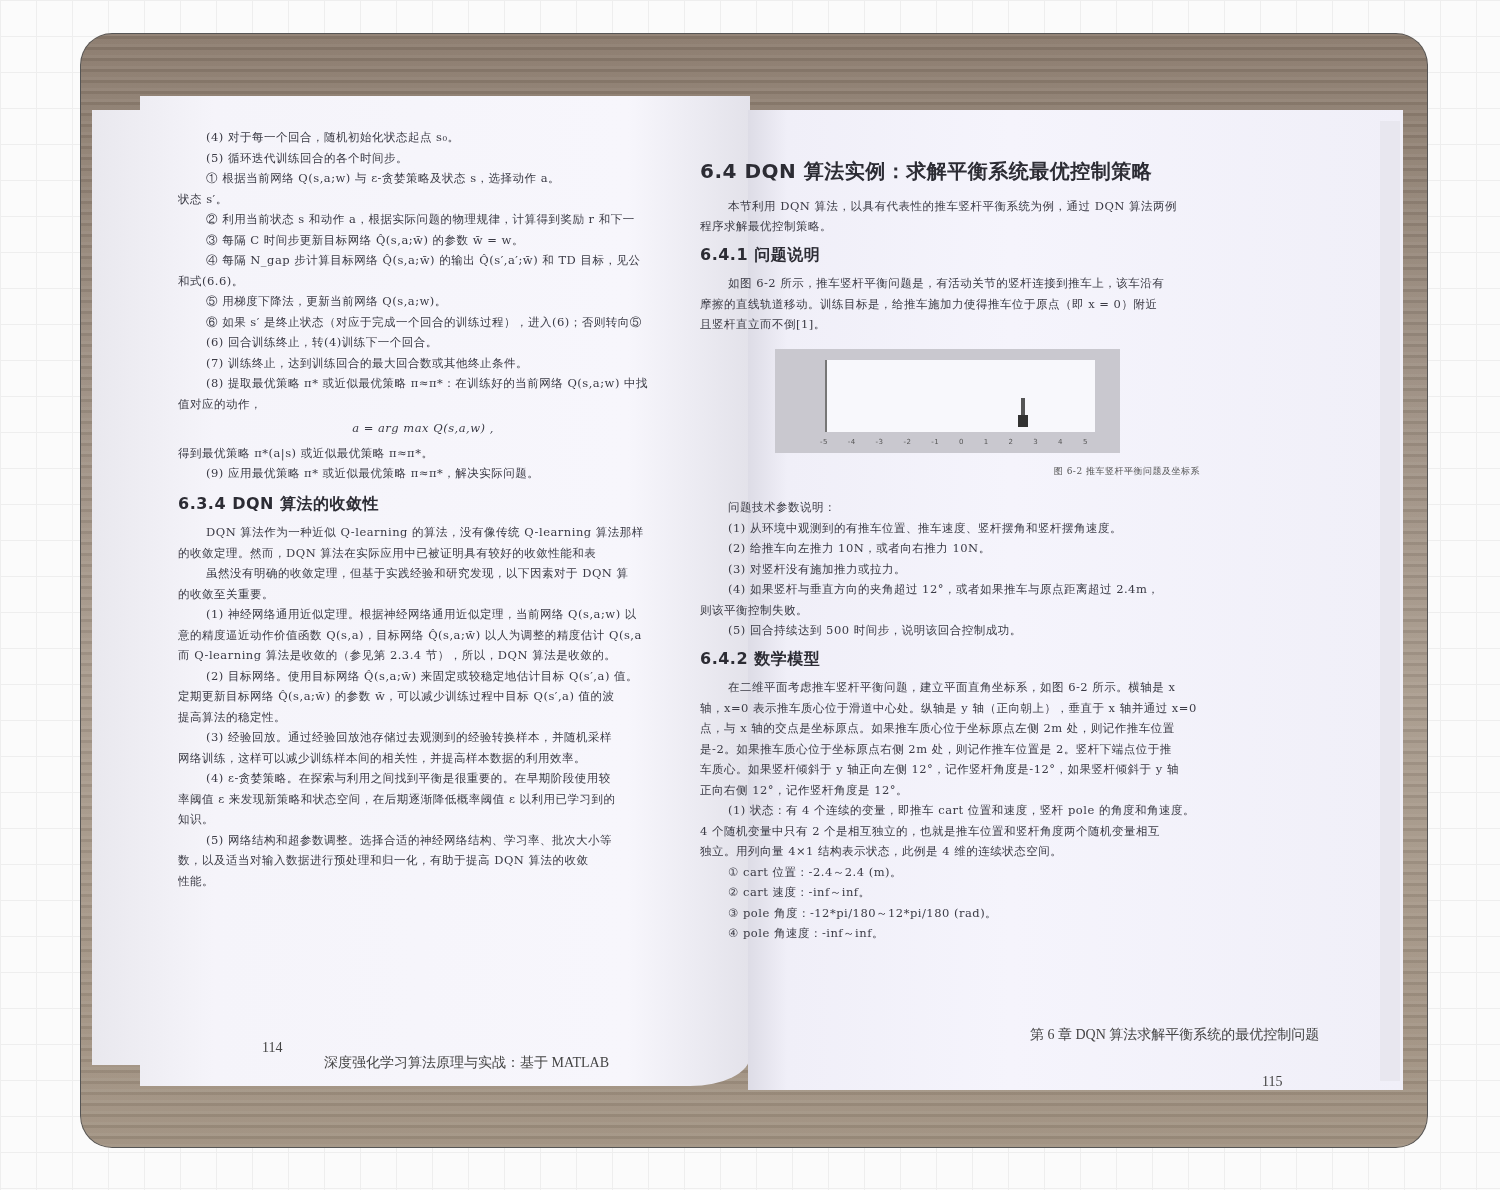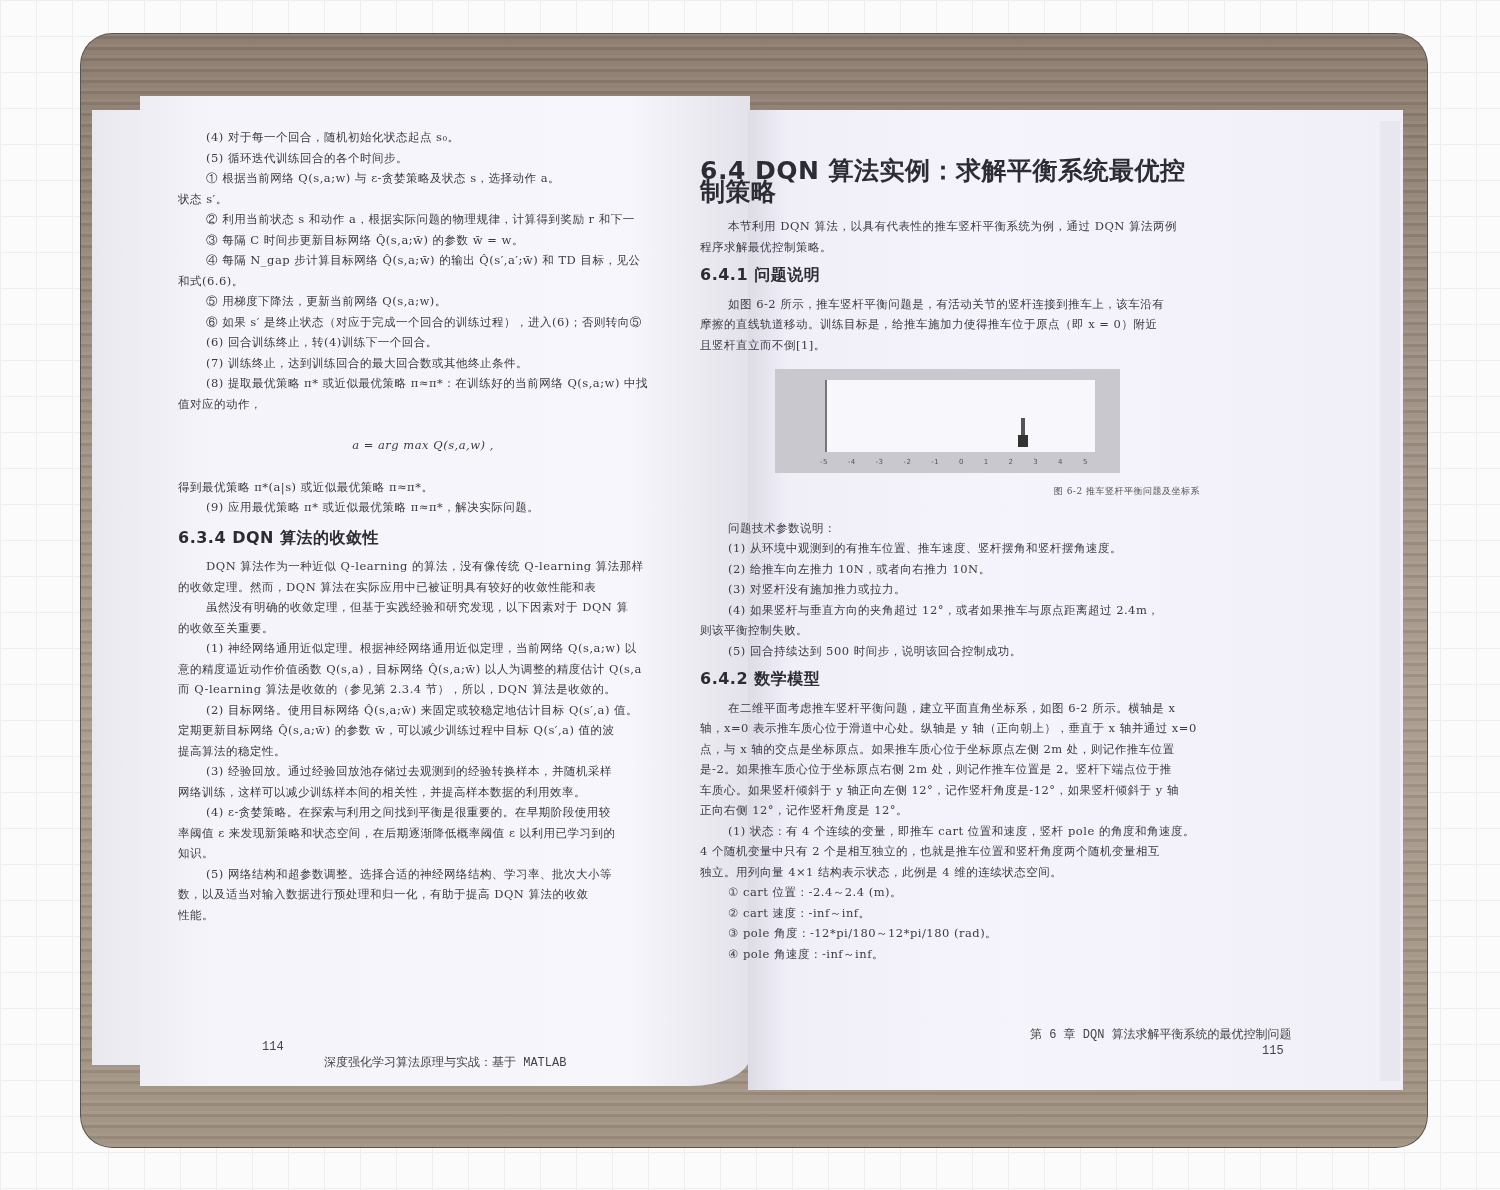--- a/index.html
+++ b/index.html
@@ -20,30 +20,30 @@
     border-bottom-right-radius:60px 30px;}
   .right-page{left:668px;top:77px;width:655px;height:980px;
     background:linear-gradient(90deg,#dddce6 0%,#f0eff8 6%,#f5f4fc 40%,#f0eff8 100%);}
   .right-edge{left:1300px;top:88px;width:20px;height:960px;background:#e8e7ef;}
   .text{position:absolute;color:#3a3a44;font-size:11.5px;line-height:20.5px;letter-spacing:0.5px;}
   .lp{left:178px;top:127px;width:490px;}
   .rp{left:700px;top:155px;width:500px;}
   .line{white-space:nowrap;overflow:hidden;}
   .ind{padding-left:28px;}
   .h2{font-family:"DejaVu Sans","Liberation Sans",sans-serif;font-weight:bold;color:#2c2c34;}
-  .h-big{font-size:25px;margin:6px 0 14px 0;letter-spacing:0.5px;}
+  .h-big{font-size:20px;margin:6px 0 14px 0;letter-spacing:0.5px;}
   .h-mid{font-size:16px;margin:8px 0 8px 0;}
-  .eq{text-align:center;margin:21px 0;font-style:italic;}
+  .eq{text-align:center;margin:4px 0;font-style:italic;}
   .figure{position:relative;margin:14px 0 8px 75px;width:345px;height:104px;background:#c9c8cf;}
   .figure .canvas{position:absolute;left:50px;top:11px;width:268px;height:72px;background:#f8f8fc;border-left:2px solid #777;}
   .figure .axis{position:absolute;left:45px;top:83px;width:268px;height:14px;display:flex;justify-content:space-between;font-size:7px;color:#555;font-family:"DejaVu Sans",sans-serif;}
   .figure .cart{position:absolute;left:243px;top:66px;width:10px;height:12px;background:#333;}
   .figure .pole{position:absolute;left:246px;top:49px;width:4px;height:18px;background:#555;}
   .caption{text-align:right;font-size:9px;color:#555;margin-left:-40px;}
-  .footer{position:absolute;font-size:12px;color:#444;font-family:Liberation Mono, monospace;}
+  .footer{position:absolute;font-size:14px;color:#444;font-family:Liberation Serif, serif;}
 </style>
 </head>
 <body>
 
 <div class="photo">
   <div class="page left-stack"></div>
   <div class="page left-page"></div>
   <div class="page right-page"></div>
   <div class="page right-edge"></div>
 </div>
@@ -146,13 +146,13 @@
       <div class="line ind">(1) 状态：有 4 个连续的变量，即推车 cart 位置和速度，竖杆 pole 的角度和角速度。</div>
       <div class="line">4 个随机变量中只有 2 个是相互独立的，也就是推车位置和竖杆角度两个随机变量相互</div>
       <div class="line">独立。用列向量 4×1 结构表示状态，此例是 4 维的连续状态空间。</div>
       <div class="line ind">① cart 位置：-2.4～2.4 (m)。</div>
       <div class="line ind">② cart 速度：-inf～inf。</div>
       <div class="line ind">③ pole 角度：-12*pi/180～12*pi/180 (rad)。</div>
       <div class="line ind">④ pole 角速度：-inf～inf。</div>
     </div>
 </div>
 <div class="footer" style="left:1030px;top:1026px;">第 6 章  DQN 算法求解平衡系统的最优控制问题</div>
-<div class="footer" style="left:1262px;top:1044px;">115</div>
+<div class="footer" style="left:1262px;top:1074px;">115</div>
 
 </body></html>

